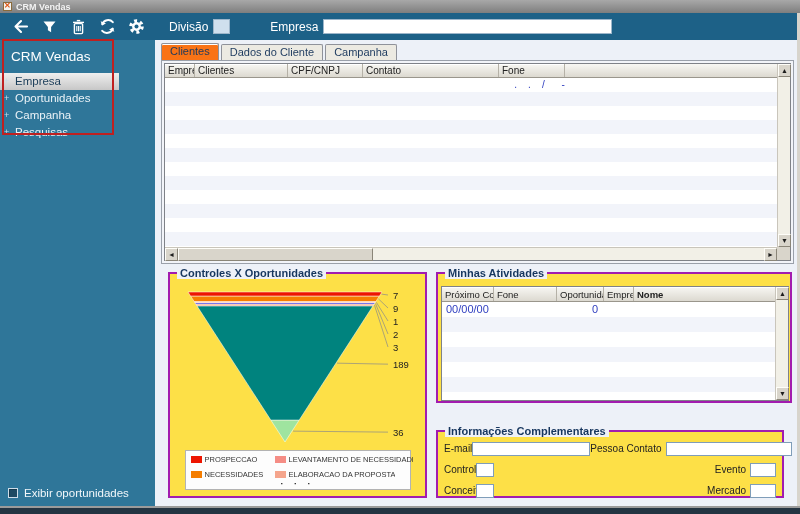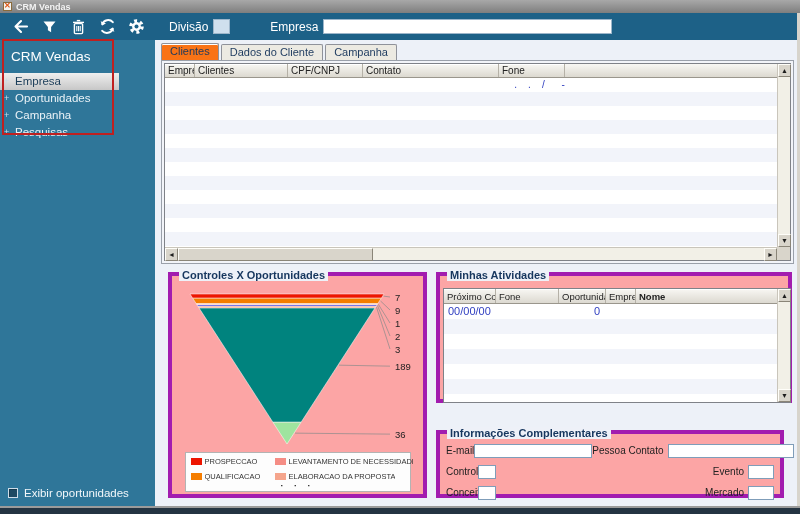--- a/index.html
+++ b/index.html
@@ -91,21 +91,21 @@
     background:#f2f0e7; border-top:1px solid #c9c5bb; }
   .sb-btn { position:absolute; width:13px; height:13px; background:#d9d5cb;
     border:1px solid; border-color:#fffef9 #8a8578 #8a8578 #fffef9;
     font-size:7px; line-height:11px; text-align:center; color:#1c1c1c;
     cursor:pointer; }
   .sb-thumb { position:absolute; background:#d9d5cb; border:1px solid;
     border-color:#fffef9 #8a8578 #8a8578 #fffef9; cursor:pointer; }
   .sb-corner { position:absolute; right:0; bottom:0; width:13px; height:13px;
     background:#d9d5cb; }
   
-  .panel { position:absolute; border:4px solid #a21caf; background:#fca5a5; }
+  .panel { position:absolute; border:2px solid #a21caf; background:#fde047; }
   .panel-title { position:absolute; top:-7px; left:7px; background:#eef1f8;
     padding:0 3px; font-size:11px; font-weight:bold; color:#16365e;
     white-space:nowrap; }
   
   #funnel-svg { position:absolute; left:5px; top:11px; }
   .legend-box { position:absolute; left:50%; transform:translateX(-50%);
     top:176px; width:226px; border:1px solid #b3b3b3; background:#fdfdfd;
     padding:4px 5px 0; }
   .legend-grid { display:grid; grid-template-columns:84px 138px;
     row-gap:6px; }
@@ -277,21 +277,21 @@
             <div class="legend-item">
               <span class="legend-swatch" style="background: rgb(237, 21, 0);"></span>
               <span class="legend-label">PROSPECCAO</span>
             </div>
             <div class="legend-item">
               <span class="legend-swatch" style="background: rgb(245, 141, 133);"></span>
               <span class="legend-label">LEVANTAMENTO DE NECESSIDADES</span>
             </div>
             <div class="legend-item">
               <span class="legend-swatch" style="background: rgb(245, 125, 0);"></span>
-              <span class="legend-label">QUALIFICACAO</span>
+              <span class="legend-label">NECESSIDADES</span>
             </div>
             <div class="legend-item">
               <span class="legend-swatch" style="background: rgb(245, 165, 140);"></span>
               <span class="legend-label">ELABORACAO DA PROPOSTA</span>
             </div>
           </div>
         <div class="legend-more">· · ·</div>
       </div>
     </div>
 

